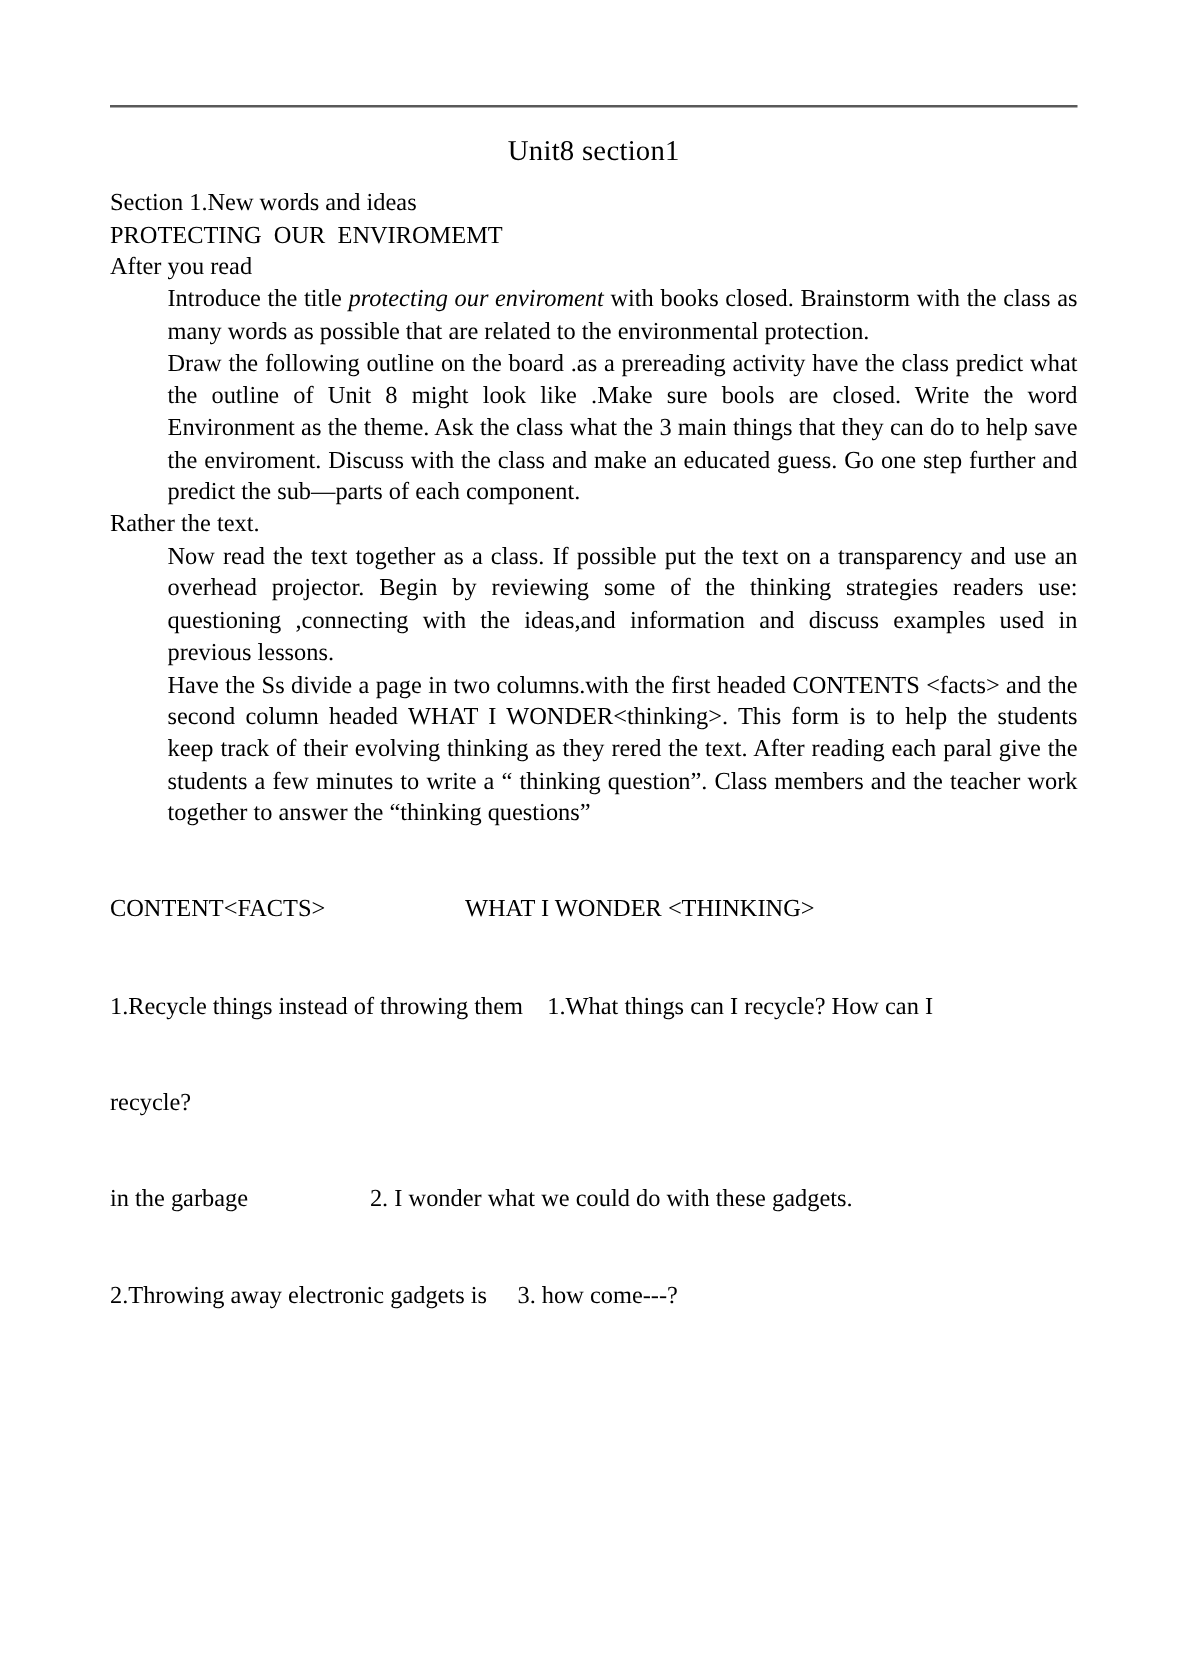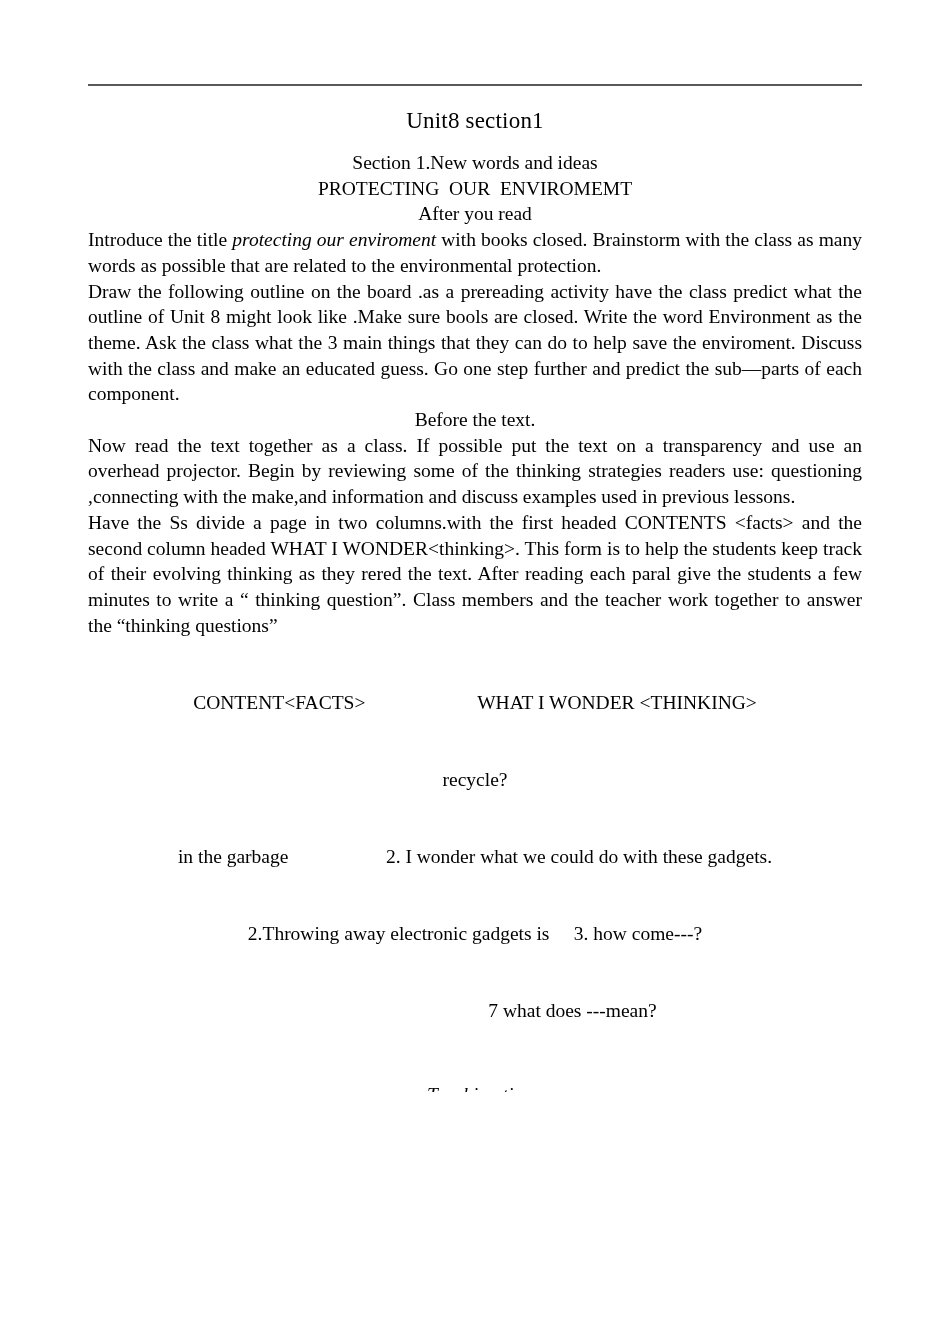--- a/index.html
+++ b/index.html
@@ -44,26 +44,27 @@
     position: absolute;
     left: 88px;
     top: 150px;
     width: 774px;
   }
   p.line {
     margin: 0;
     padding: 0;
     font-size: 19.5px;
     line-height: 25.7px;
-    text-align: center;
+    text-align: left;
     white-space: pre-wrap;
   }
   p.just {
     text-align: justify;
     text-justify: inter-word;
+    margin-left: 46px;
   }
   .ital {
     font-style: italic;
   }
   p.italpara {
     font-style: italic;
     font-family: Liberation Serif, serif;
   }
   .gap-sm {
     height: 7px;
@@ -98,29 +99,30 @@
   <div class="body-block">
 
     <p class="line">Section 1.New words and ideas</p>
     <p class="line">PROTECTING  OUR  ENVIROMEMT</p>
     <p class="line">After you read</p>
 
     <p class="line just"><span>Introduce the title </span><span class="ital">protecting our enviroment</span><span> with books closed. Brainstorm with the class as many words as possible that are related to the environmental protection.</span></p>
 
     <p class="line just">Draw the following outline on the board .as a prereading activity have the class predict what the outline of Unit 8 might look like .Make sure bools are closed. Write the word Environment as the theme. Ask the class what the 3 main things that they can do to help save the enviroment. Discuss with the class and make an educated guess. Go one step further and predict the sub—parts of each component.</p>
 
-    <p class="line">Before the text.</p>
+    <p class="line">Rather the text.</p>
 
 
-    <p class="line just">Now read the text together as a class. If possible put the text on a transparency and use an overhead projector. Begin by reviewing some of the thinking strategies readers use: questioning ,connecting with the make,and information and discuss examples used in previous lessons.</p>
+    <p class="line just">Now read the text together as a class. If possible put the text on a transparency and use an overhead projector. Begin by reviewing some of the thinking strategies readers use: questioning ,connecting with the ideas,and information and discuss examples used in previous lessons.</p>
 
     <p class="line just">Have the Ss divide a page in two columns.with the first headed CONTENTS &lt;facts&gt; and the second column headed WHAT I WONDER&lt;thinking&gt;. This form is to help the students keep track of their evolving thinking as they rered the text. After reading each paral give the students a few minutes to write a “ thinking question”. Class members and the teacher work together to answer the “thinking questions”</p>
 
     <div class="cols">
       <p class="line">CONTENT&lt;FACTS&gt;                       WHAT I WONDER &lt;THINKING&gt;</p>
+      <p class="line">1.Recycle things instead of throwing them    1.What things can I recycle? How can I</p>
       <p class="line">recycle?</p>
       <p class="line">in the garbage                    2. I wonder what we could do with these gadgets.</p>
       <p class="line">2.Throwing away electronic gadgets is     3. how come---?</p>
       <p class="line">                                        7 what does ---mean?</p>
     </div>
 
     <div class="gap-sm"></div>
 
     <p class="line italpara">Teaching tip</p>
     <p class="line just italpara">If students can ask questions and related the text to their own lives,they are more likely to be able to understand the meaning of the para. Rather than having to memorize it .</p>

